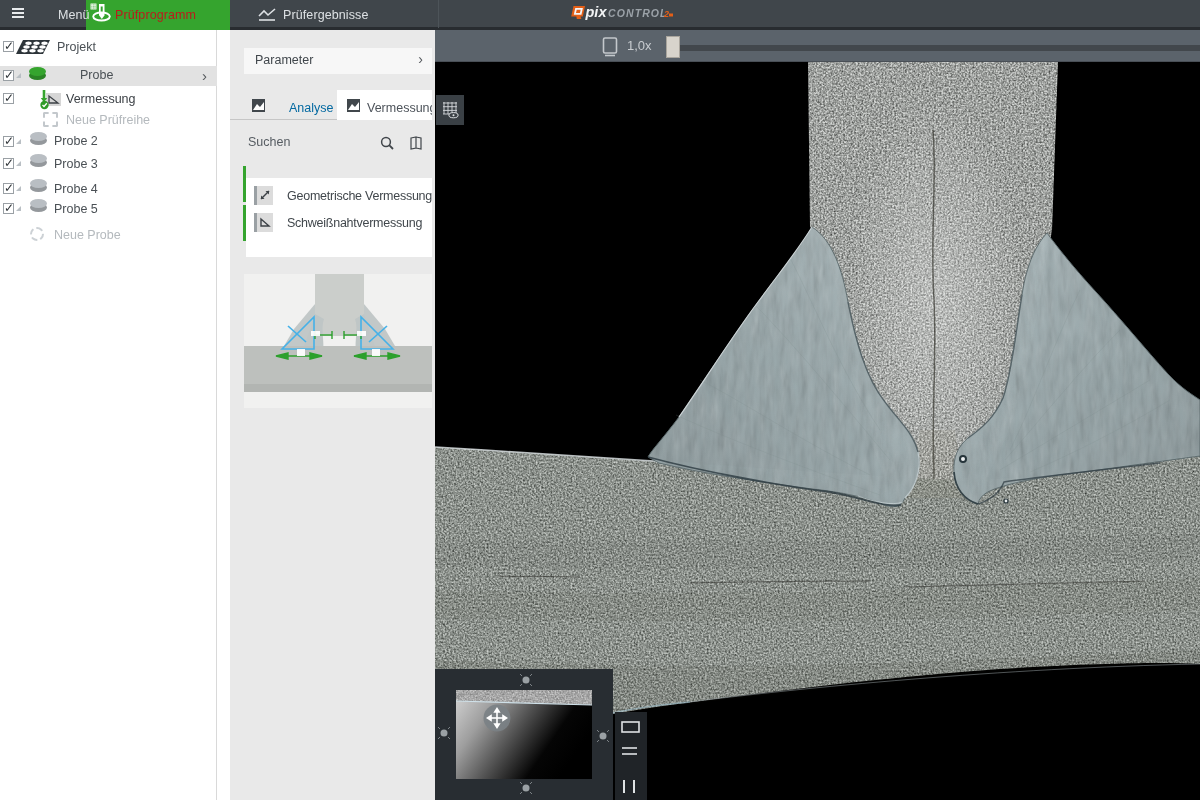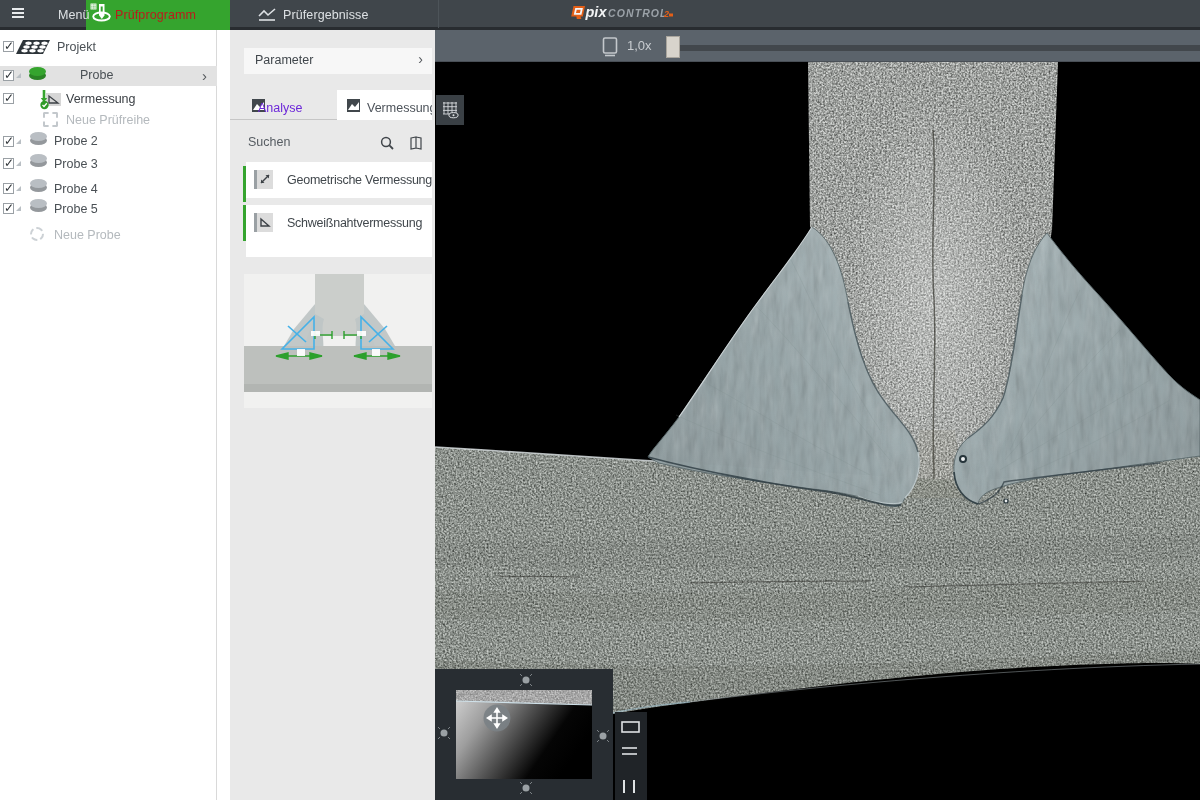--- a/index.html
+++ b/index.html
@@ -165,40 +165,40 @@
     <div class="card" style="left:14px; top:18px; width:188px; height:26px; background:#f7f7f7;">
       <span class="ptext" style="position:absolute; left:11px; top:5px;">Parameter</span>
       <span style="position:absolute; right:9px; top:3px; color:#55595d; font-size:14px;">›</span>
     </div>
 
     <div class="abs" style="left:0; top:89px; width:108px; height:1px; background:#c6c6c6;"></div>
     <svg style="position:absolute; left:22px; top:69px;" width="13" height="13" viewBox="0 0 13 13">
       <rect x="0" y="0" width="13" height="13" fill="#41474c"></rect>
       <path d="M1 11 L5 5 L8 8 L12 3 L12 11 Z" fill="#fff"></path>
     </svg>
-    <span class="ptext" style="position:absolute; left:28px; top:71px; color:#6d28d9;">Analyse</span>
+    <span class="ptext" style="position:absolute; left:59px; top:71px; color:#0369a1;">Analyse</span>
     <div class="card" style="left:107px; top:60px; width:95px; height:30px; overflow:hidden;">
       <svg style="position:absolute; left:10px; top:9px;" width="13" height="13" viewBox="0 0 13 13">
         <rect x="0" y="0" width="13" height="13" fill="#41474c"></rect>
         <path d="M1 11 L5 5 L8 8 L12 3 L12 11 Z" fill="#fff"></path>
       </svg>
       <span class="ptext" style="position:absolute; left:30px; top:11px; color:#4d535a; white-space:nowrap;">Vermessung</span>
     </div>
 
     <span class="ptext" style="position:absolute; left:18px; top:105px; color:#565c62;">Suchen</span>
     <svg style="position:absolute; left:150px; top:106px;" width="14" height="14" viewBox="0 0 14 14">
       <circle cx="6" cy="6" r="4.4" fill="none" stroke="#41464b" stroke-width="1.5"></circle>
       <line x1="9.2" y1="9.2" x2="13" y2="13" stroke="#41464b" stroke-width="1.8"></line>
     </svg>
     <svg style="position:absolute; left:180px; top:106px;" width="13" height="14" viewBox="0 0 13 14">
       <path d="M1 2 L6 1 L6 12 L1 13 Z M6 1 L11 2 L11 13 L6 12" fill="none" stroke="#41464b" stroke-width="1.2"></path>
     </svg>
 
     <div class="abs" style="left:13px; top:136px; width:3px; height:36px; background:#35a42e;"></div>
-    <div class="card" style="left:16px; top:132px; width:186px; height:36px;">
+    <div class="card" style="left:16px; top:148px; width:186px; height:36px;">
       <span style="position:absolute; left:8px; top:8px; width:19px; height:19px; background:#dcdcdc; border-left:3px solid #9aa0a4;"></span>
       <svg style="position:absolute; left:12px; top:10px;" width="14" height="14" viewBox="0 0 14 14">
         <line x1="3" y1="11" x2="11" y2="3" stroke="#3c4146" stroke-width="1.5"></line>
         <path d="M7.5 3 L11 3 L11 6.5 Z" fill="#3c4146"></path>
         <path d="M3 7.5 L3 11 L6.5 11 Z" fill="#3c4146"></path>
       </svg>
       <span class="ptext" style="position:absolute; left:41px; top:11px; font-size:12.5px; letter-spacing:-0.25px; white-space:nowrap;">Geometrische Vermessung</span>
     </div>
     <div class="abs" style="left:13px; top:175px; width:3px; height:36px; background:#35a42e;"></div>
     <div class="card" style="left:16px; top:175px; width:186px; height:52px;">

